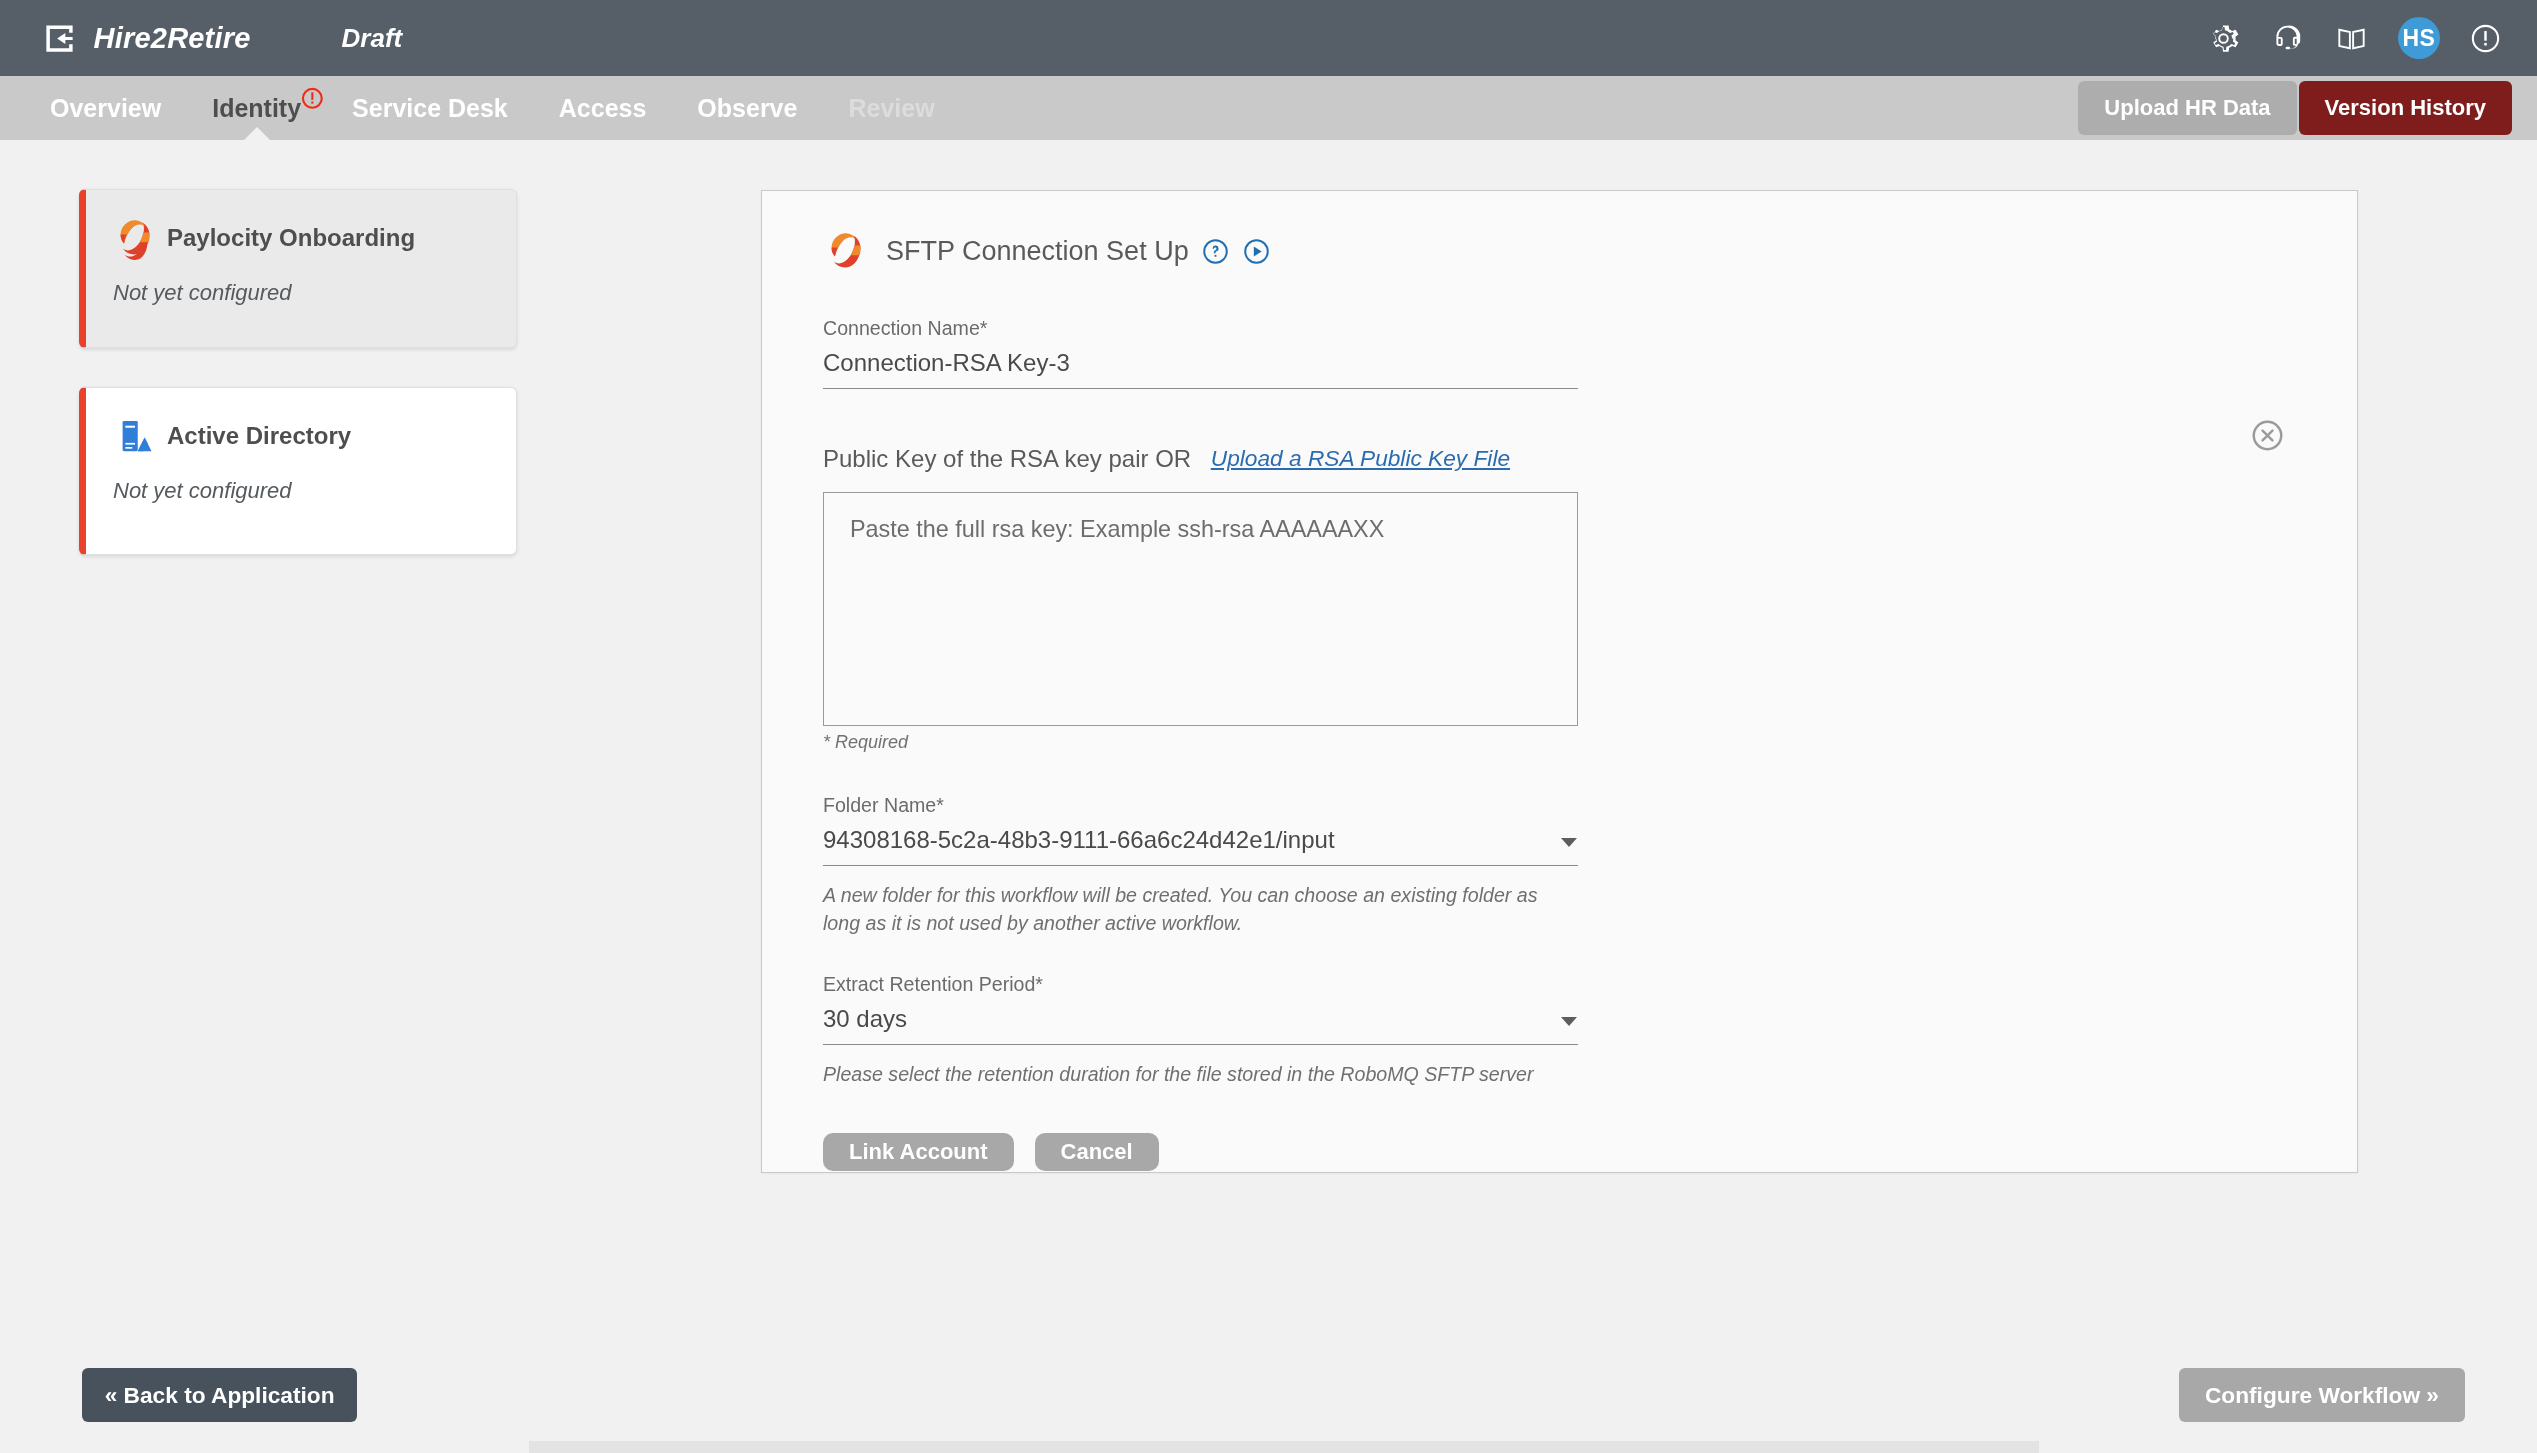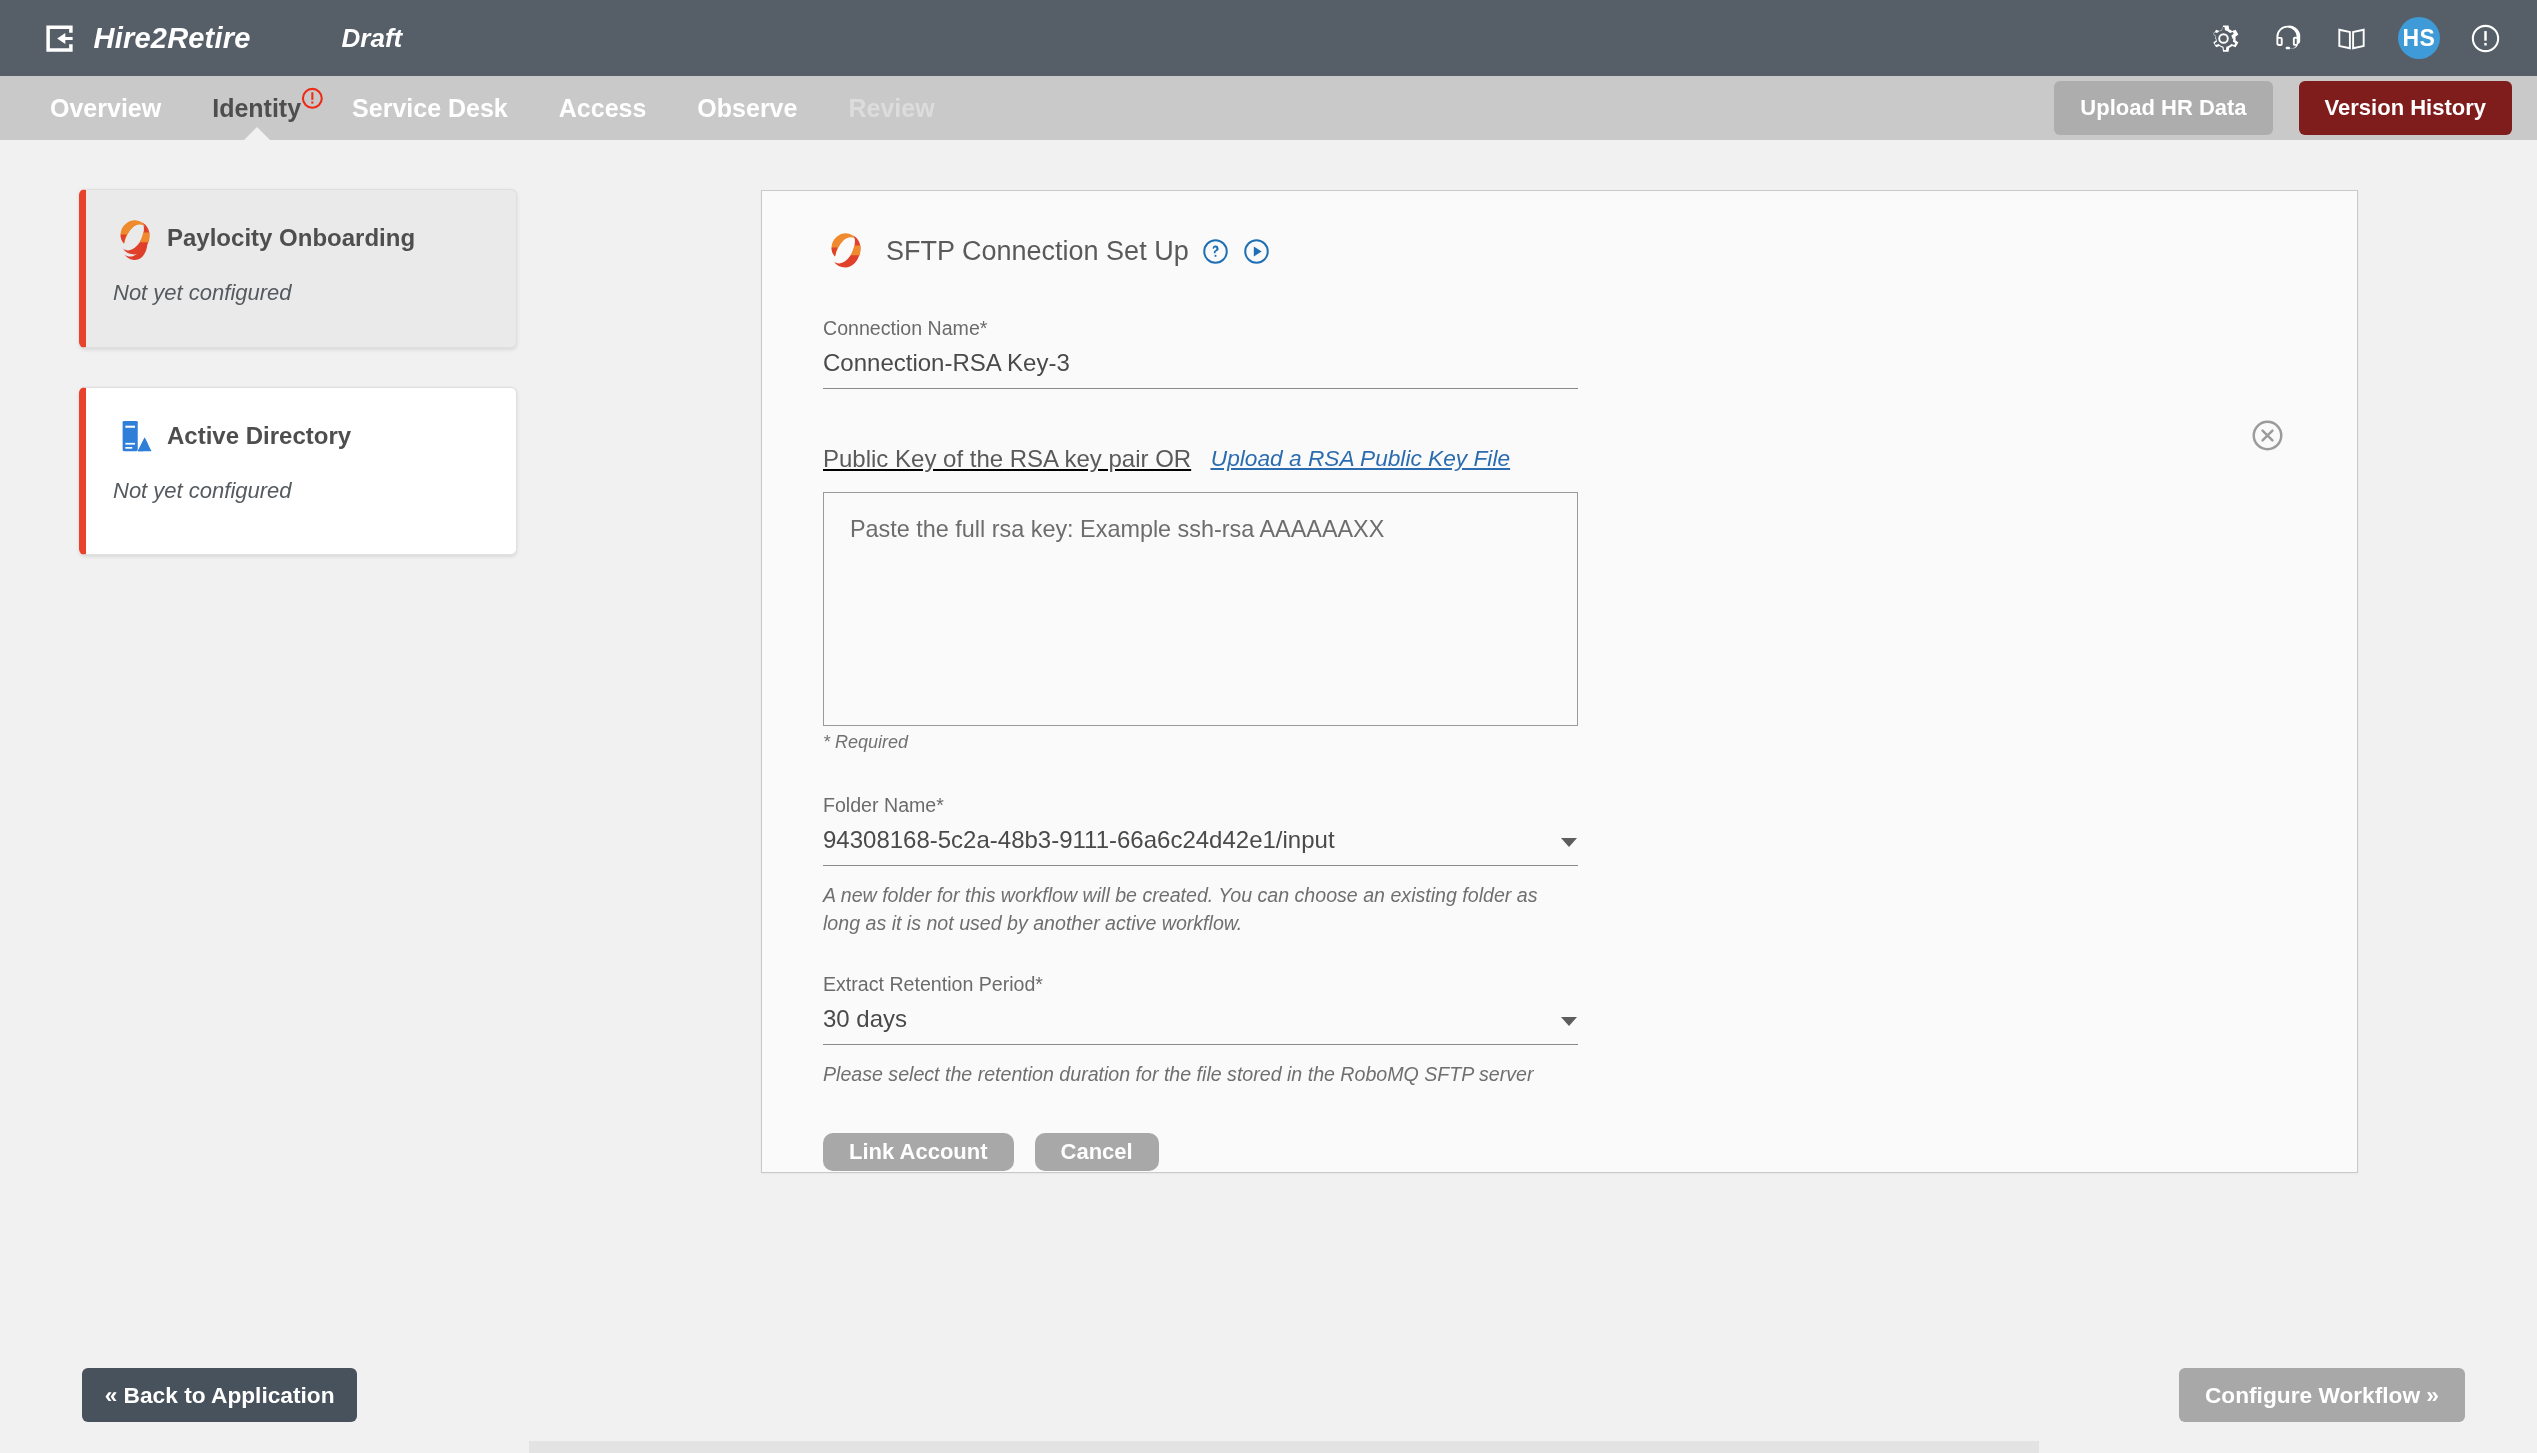--- a/index.html
+++ b/index.html
@@ -52,21 +52,21 @@
   .nav-badge {
     position: absolute; top: 10.6px; right: -19.6px;
     width: 22.7px; height: 22.7px;
   }
   .nav-pointer {
     position: absolute; left: 50%; transform: translateX(-50%);
     bottom: -1.5px; width: 0; height: 0;
     border-left: 15px solid transparent; border-right: 15px solid transparent;
     border-bottom: 15px solid #f1f1f1;
   }
-  .nav-actions { margin-left: auto; margin-right: 26px; display: flex; gap: 26px; }
+  .nav-actions { margin-left: auto; margin-right: 26px; display: flex; gap: 2px; }
   .btn-hr {
     background: #adadad; color: #fff; border: none; border-radius: 6px;
     font-size: 22px; font-weight: bold; padding: 0 26px; height: 54px;
     font-family: inherit; cursor: pointer;
   }
   .btn-version {
     background: #7f1d1d; color: #fff; border: none; border-radius: 6px;
     font-size: 22px; font-weight: bold; padding: 0 26px; height: 54px;
     font-family: inherit; cursor: pointer;
   }
@@ -112,21 +112,21 @@
   }
   .field-value.sel { padding-right: 38px; }
   .caret {
     position: absolute; right: 1.5px; top: 12px;
     width: 0; height: 0;
     border-left: 8.3px solid transparent; border-right: 8.3px solid transparent;
     border-top: 9px solid #5d5d5d;
   }
   .field { margin-bottom: 0; }
 
-  .pk-row { margin-top: 56px; display: flex; align-items: center; text-decoration: underline; }
+  .pk-row { margin-top: 56px; display: flex; align-items: center; }
   .pk-text { font-size: 24px; color: #5a5a5a; }
   .pk-link {
     margin-left: 19.6px; font-size: 22.7px; color: #2b6cb0;
     font-style: italic; text-decoration: underline; cursor: pointer;
   }
   .textarea {
     margin-top: 19.6px; width: 755px; height: 234px;
     border: 0.8px solid #9a9a9a; background: #fafafa;
     padding: 22.7px 26px; font-size: 23.4px; color: #6d6d6d;
   }

